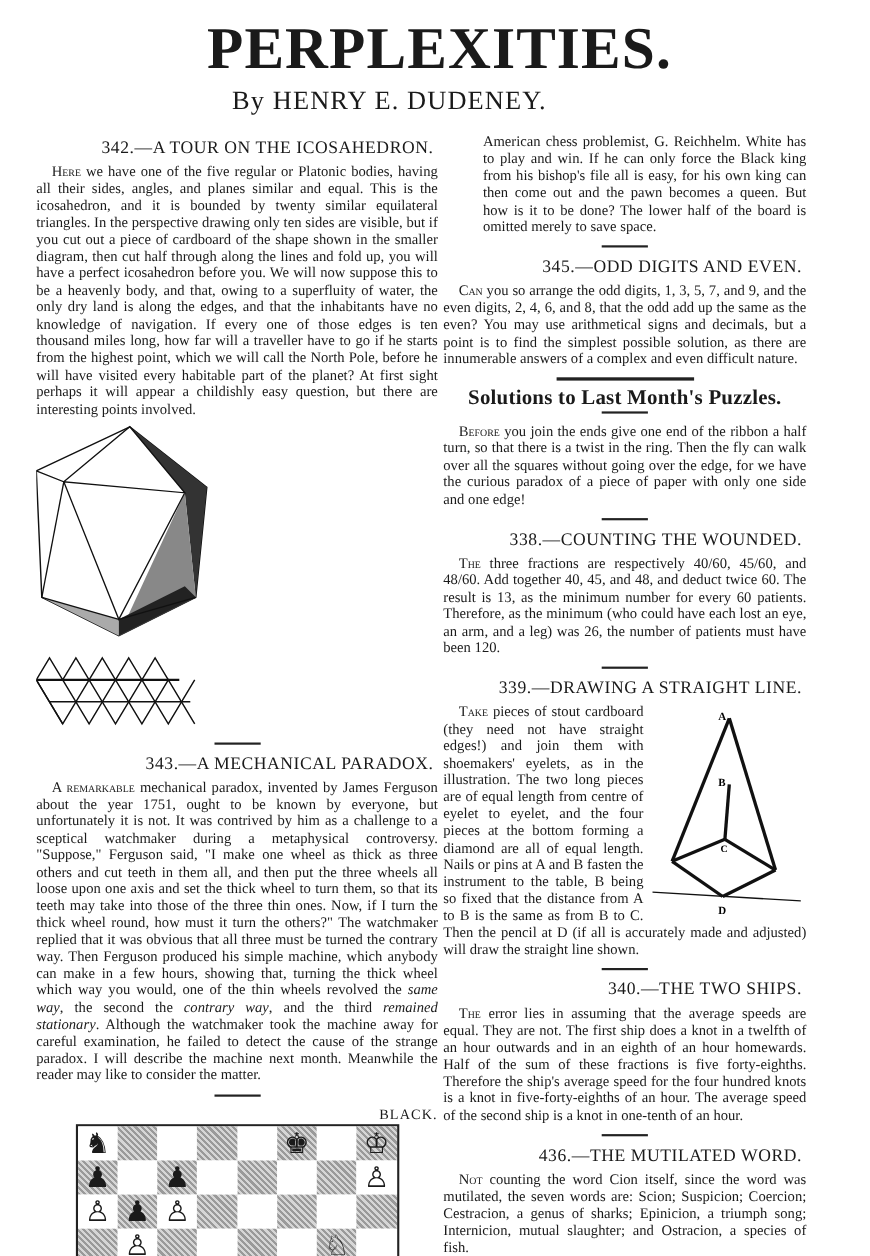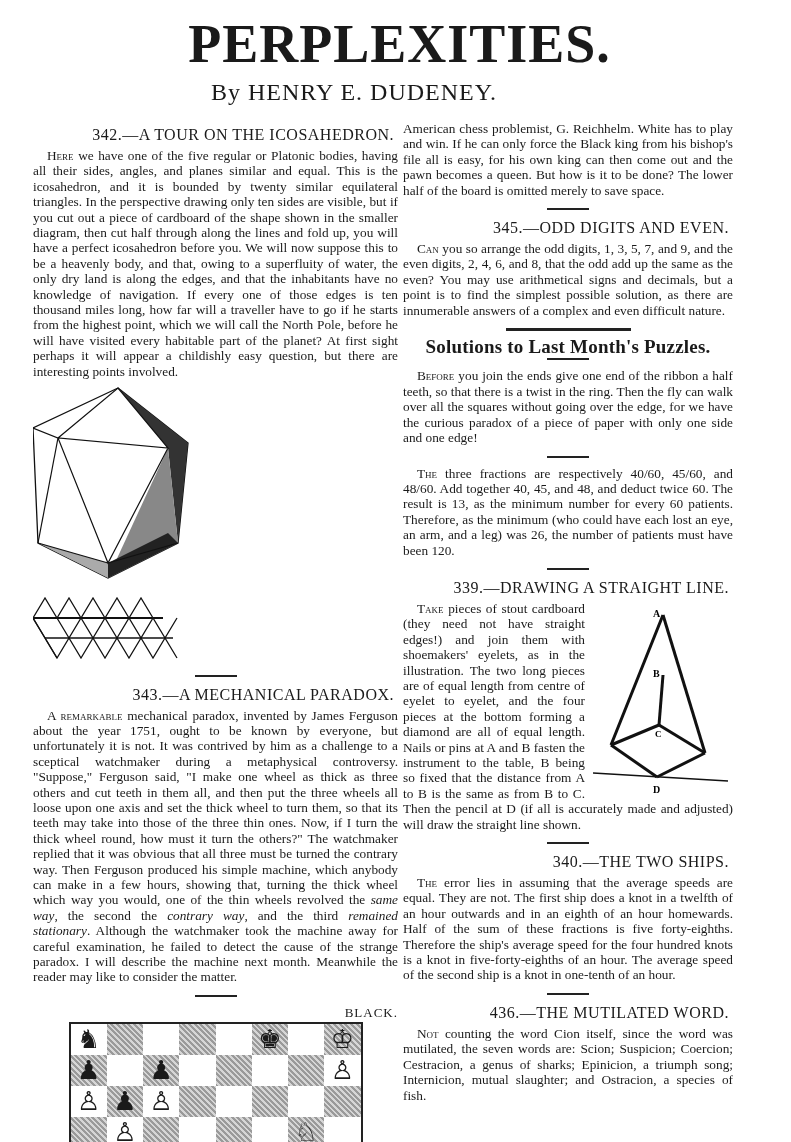--- a/index.html
+++ b/index.html
@@ -130,40 +130,41 @@
         <div class="sq dark">
           <span>♘</span>
         </div>
         <div class="sq light"></div>
       </div>
 
   </section>
 </div>
 
 <div class="col col-right">
-  <p style="text-indent:0;" id="p344b">American chess problemist, G. Reichhelm. White has to play and win. If he can only force the Black king from his bishop's file all is easy, for his own king can then come out and the pawn becomes a queen. But how is it to be done? The lower half of the board is omitted merely to save space.</p>
+  <p style="text-indent:0;margin-left:36px;" id="p344b">American chess problemist, G. Reichhelm. White has to play and win. If he can only force the Black king from his bishop's file all is easy, for his own king can then come out and the pawn becomes a queen. But how is it to be done? The lower half of the board is omitted merely to save space.</p>
 
   <div class="rule"></div>
 
   <section>
     <h3>345.—ODD DIGITS AND EVEN.</h3>
     <p><span class="sc">Can</span><span> you so arrange the odd digits, 1, 3, 5, 7, and 9, and the even digits, 2, 4, 6, and 8, that the odd add up the same as the even? You may use arithmetical signs and decimals, but a point is to find the simplest possible solution, as there are innumerable answers of a complex and even difficult nature.</span></p>
   </section>
 
   <div class="rule thick"></div>
   <div class="solutions">Solutions to Last Month's Puzzles.</div>
   <div class="rule" style="margin-top:2px;"></div>
 
   <section>
-    <p><span class="sc">Before</span><span> you join the ends give one end of the ribbon a half teeth, so that there is a twist in the ring. Then the fly can walk over all the squares without going over the edge, for we have the curious paradox of a piece of paper with only one side and one edge!</span></p>
-  </section>
-
-  <div class="rule"></div>
-
-  <section>
+    <p><span class="sc">Before</span><span> you join the ends give one end of the ribbon a half turn, so that there is a twist in the ring. Then the fly can walk over all the squares without going over the edge, for we have the curious paradox of a piece of paper with only one side and one edge!</span></p>
+  </section>
+
+  <div class="rule"></div>
+
+  <section>
+    <h3>338.—COUNTING THE WOUNDED.</h3>
     <p><span class="sc">The</span><span> three fractions are respectively 40/60, 45/60, and 48/60. Add together 40, 45, and 48, and deduct twice 60. The result is 13, as the minimum number for every 60 patients. Therefore, as the minimum (who could have each lost an eye, an arm, and a leg) was 26, the number of patients must have been 120.</span></p>
   </section>
 
   <div class="rule"></div>
 
   <section>
     <h3>339.—DRAWING A STRAIGHT LINE.</h3>
     <div class="fig-right">
       <svg width="140" height="190" viewBox="0 0 140 190">
         <g stroke="#111" stroke-width="3" fill="none">

